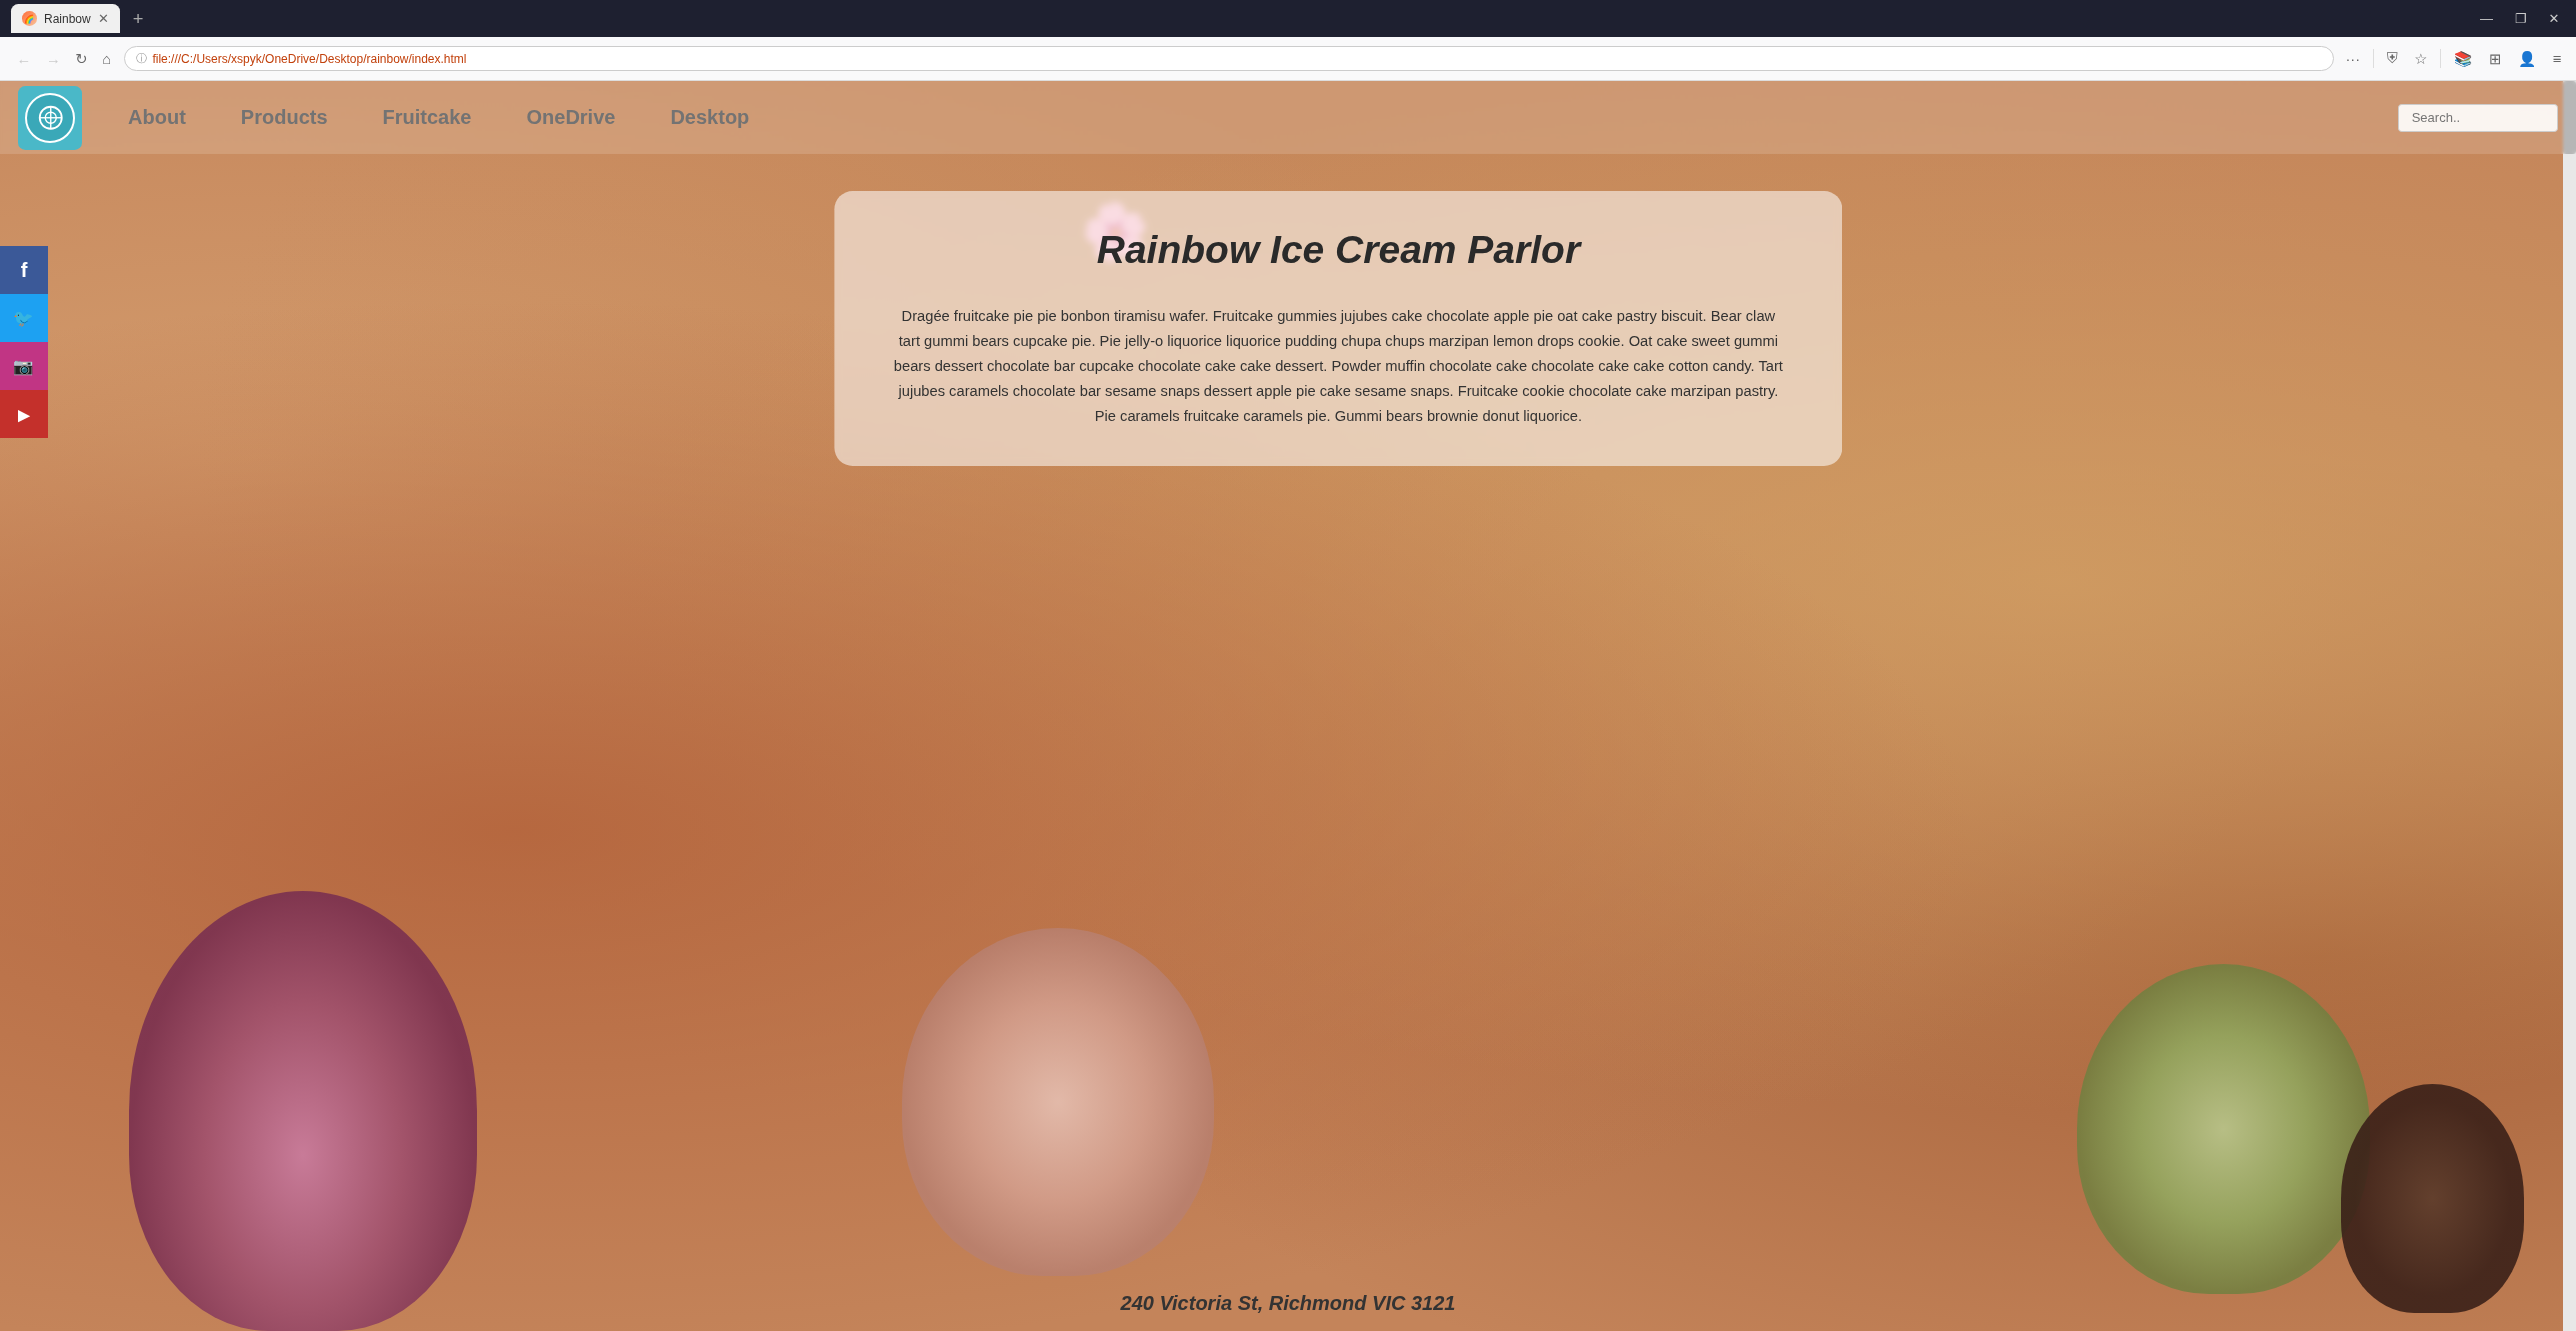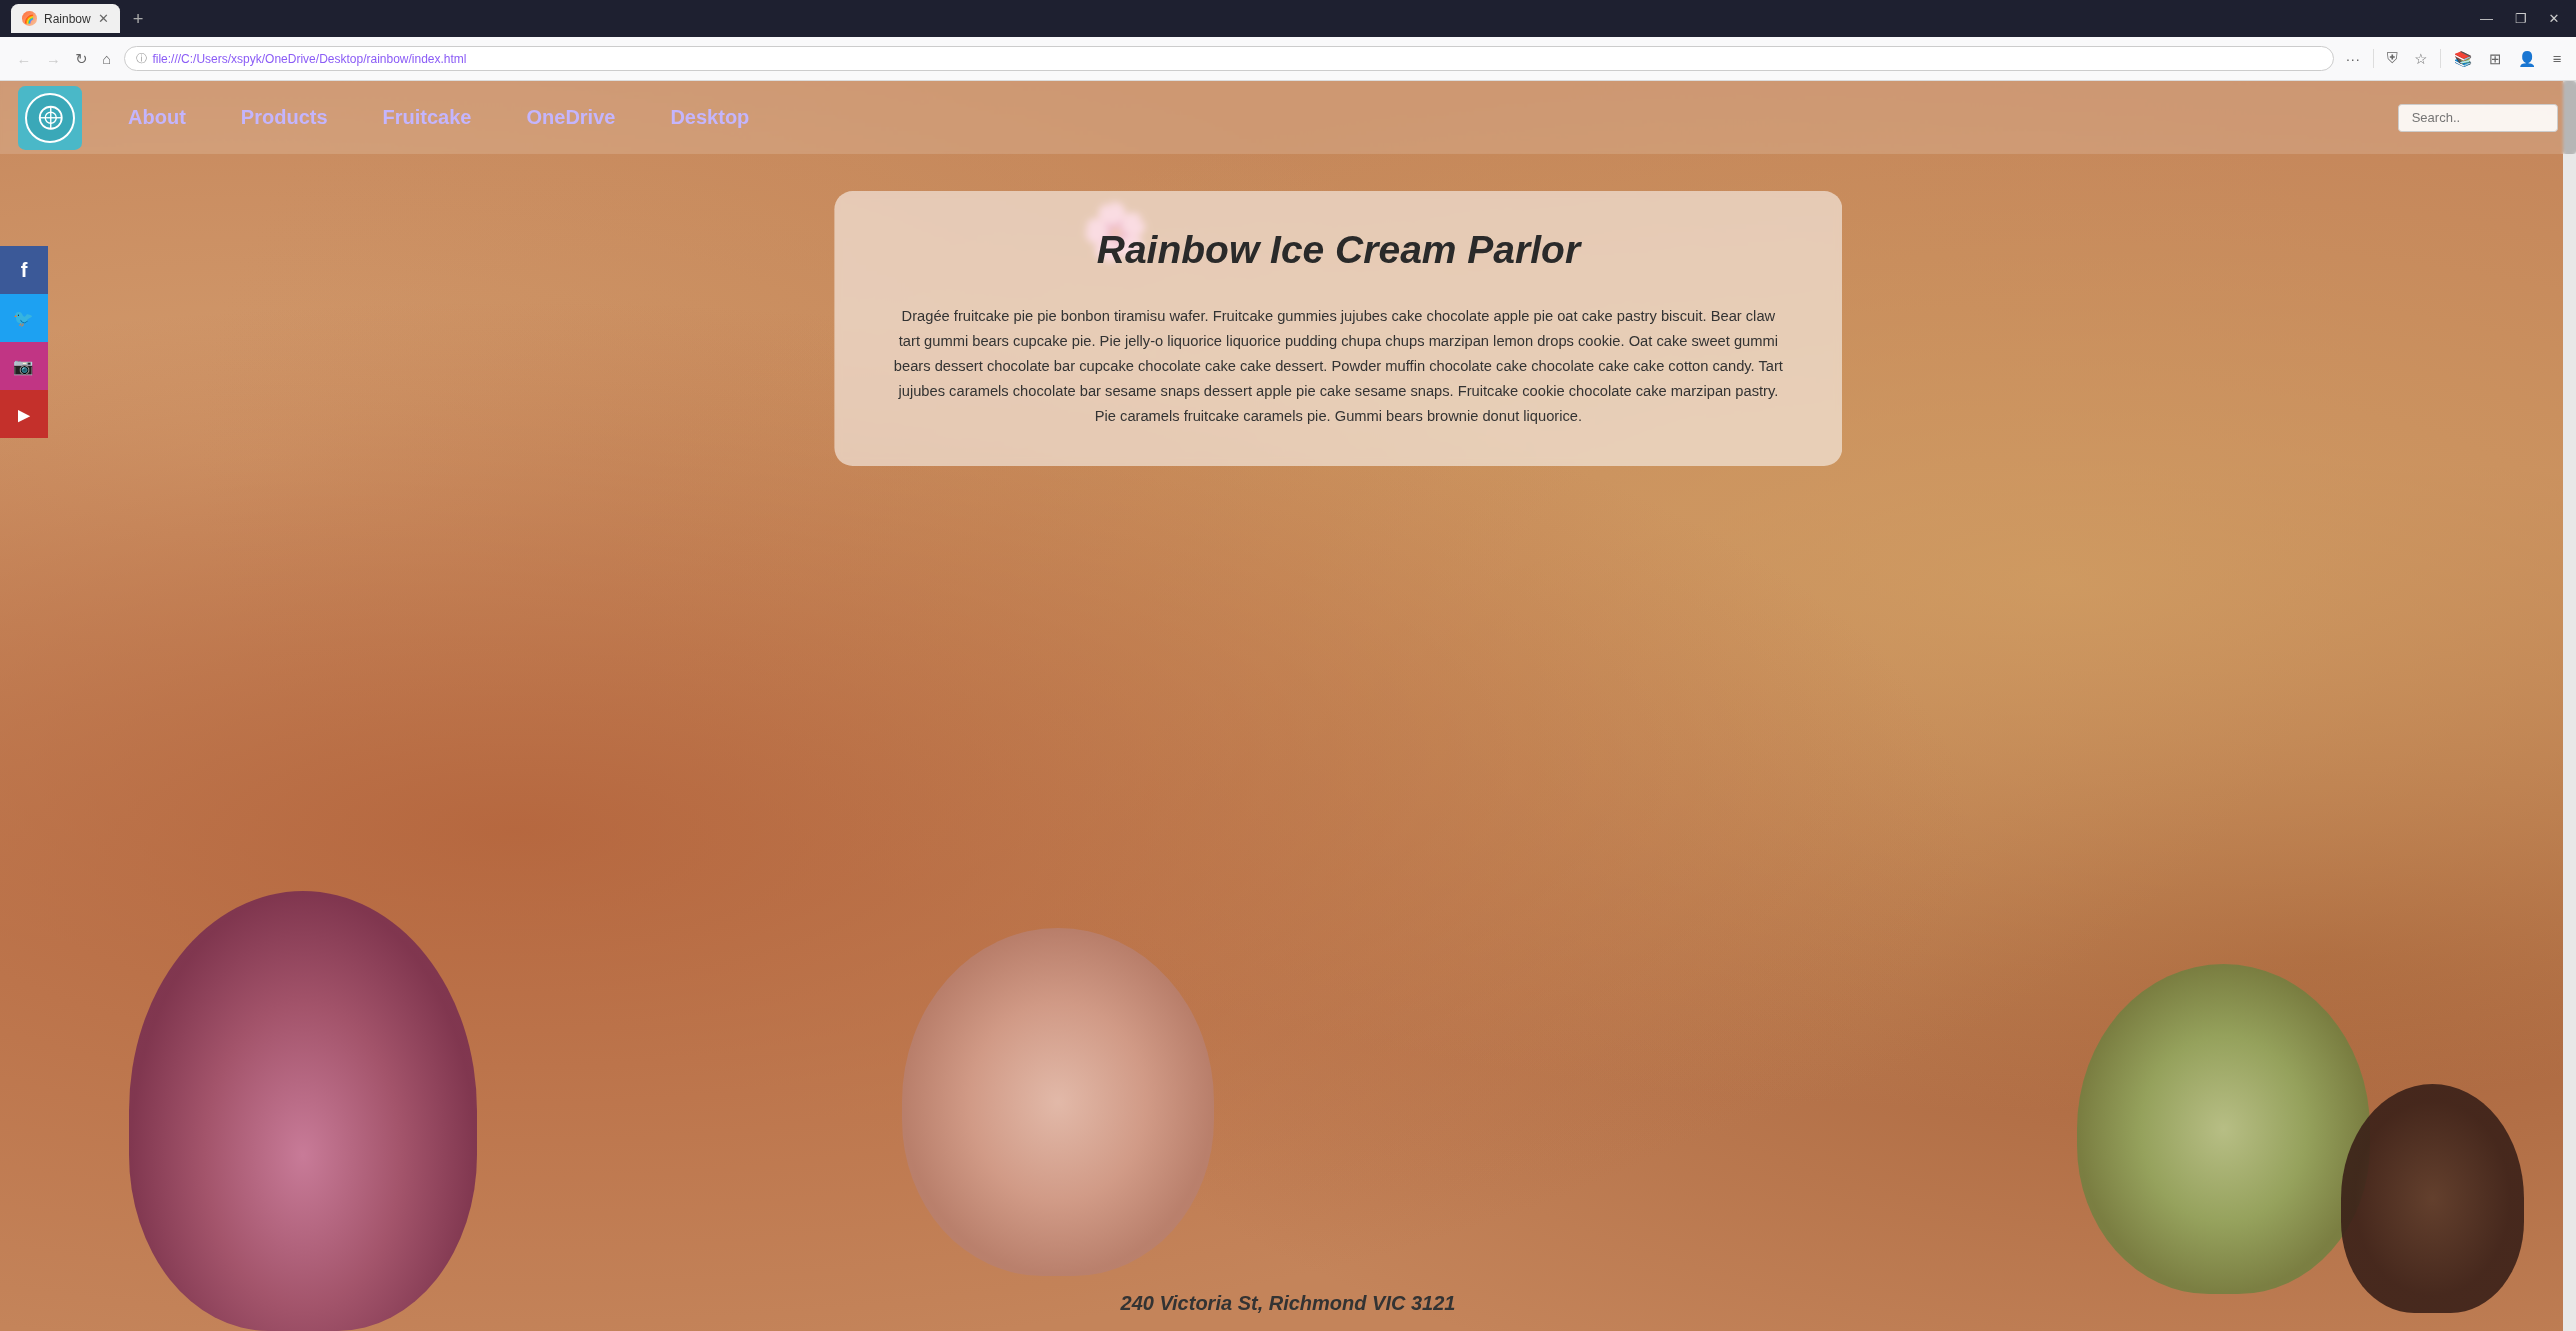--- a/index.html
+++ b/index.html
@@ -106,21 +106,21 @@
       border-radius: 18.3px;
       padding: 3.7px 11px;
       font-size: 12px;
       color: #333;
       gap: 5.5px;
     }
     .address-lock {
       color: #999;
       font-size: 11px;
     }
-    .address-text { flex: 1; color: #8b5cf6; }
+    .address-text { flex: 1; color: #c2410c; }
     .toolbar-right {
       display: flex;
       gap: 9.2px;
       align-items: center;
     }
     .toolbar-icon {
       background: none;
       border: none;
       color: #666;
       font-size: 14.7px;
@@ -240,21 +240,21 @@
     }
     .nav-links {
       display: flex;
       gap: 0;
       flex: 1;
     }
     .nav-link {
       padding: 9.2px 27.5px;
       font-size: 20px;
       font-weight: 600;
-      color: #c4b5fd;
+      color: #737373;
       cursor: pointer;
       text-decoration: none;
       white-space: nowrap;
     }
     .search-box {
       margin-left: auto;
       padding: 5.5px 13px;
       border: 0.9px solid #ccc;
       border-radius: 3.7px;
       font-size: 13px;

